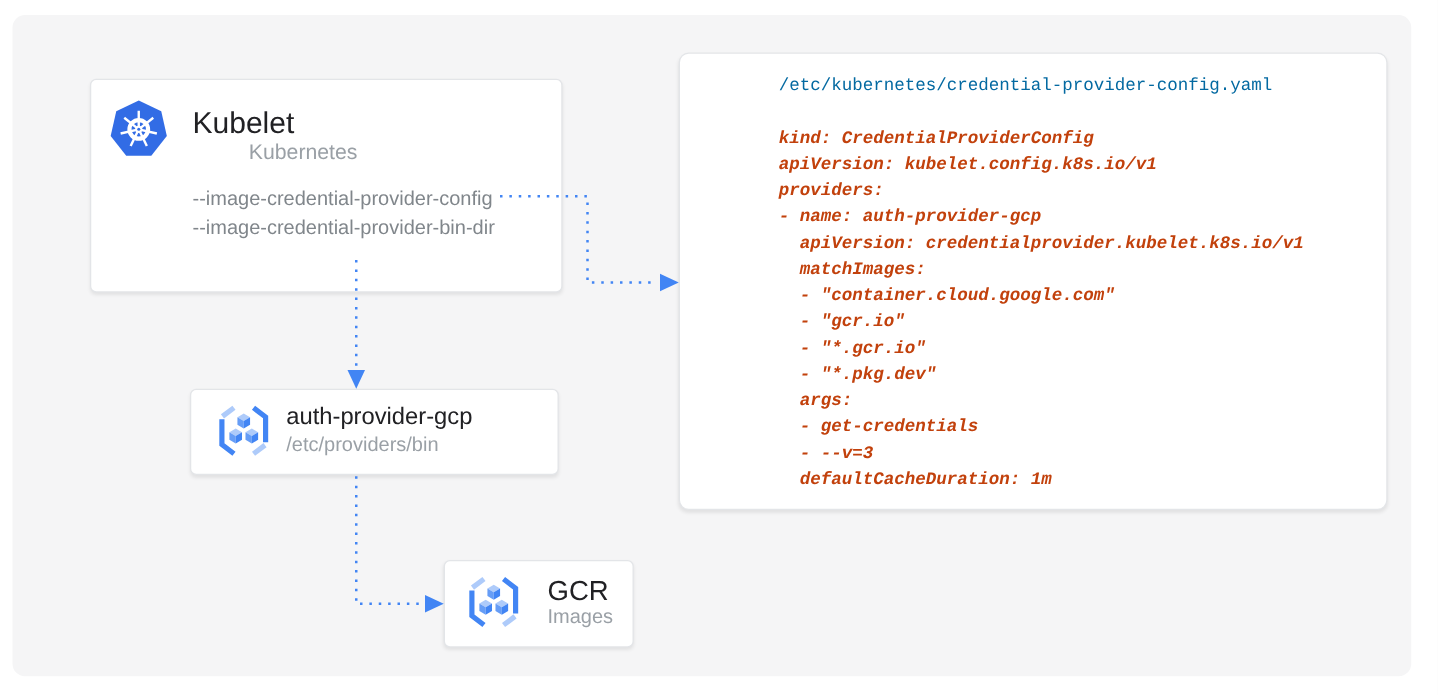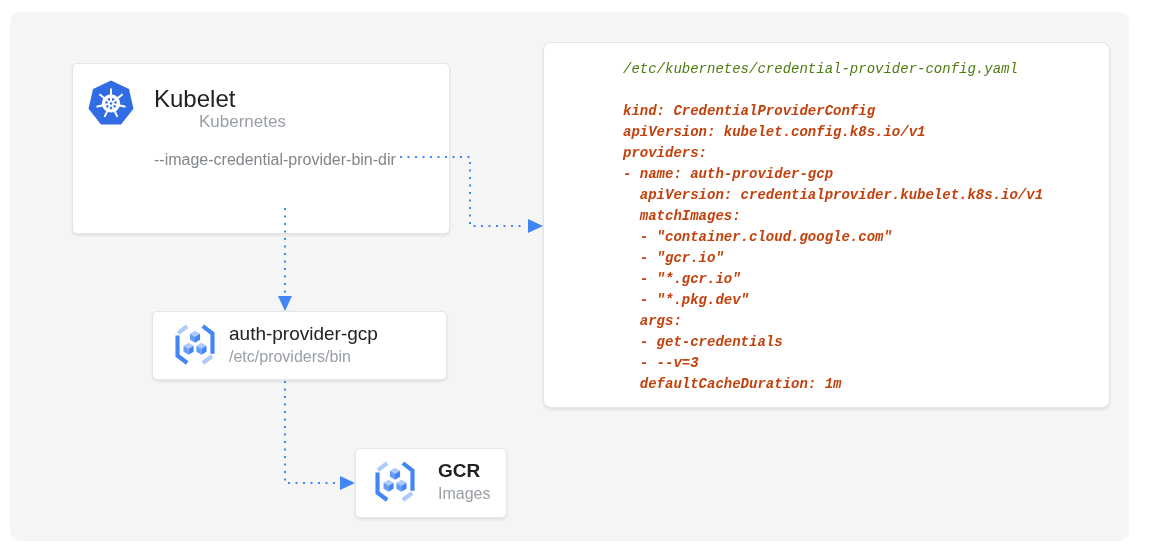--- a/index.html
+++ b/index.html
@@ -40,29 +40,28 @@
   .kubelet-card .title    { left: 81px; top: 21px; font-size: 24px; }
   .kubelet-card .subtitle { left: 81px; top: 48px; font-size: 17px; margin-left: 45px; }
   .flags {
     position: absolute; left: 81px; top: 84px;
     font-size: 16px; line-height: 23px; color: #80868B;
   }
 
   .auth-card .title    { left: 76px; top: 11px; font-size: 19px; }
   .auth-card .subtitle { left: 76px; top: 36px; font-size: 16px; }
 
-  .gcr-card .title    { left: 82px; top: 11px; font-size: 19px; font-weight: bold; }
+  .gcr-card .title    { left: 82px; top: 11px; font-size: 22px; }
   .gcr-card .subtitle { left: 82px; top: 36px; font-size: 16px; }
 
   .code-filename {
     position: absolute; left: 79px; top: 18px;
     font-family: "Liberation Mono", monospace;
-    font-style: italic;
     font-size: 14px;
-    color: #4d7c0f;
+    color: #0369a1;
     white-space: pre;
   }
   .code-block {
     position: absolute; left: 79px; top: 58px;
     margin: 0;
     font-family: "Liberation Mono", monospace;
     font-style: italic;
     font-weight: bold;
     font-size: 14px;
     line-height: 21px;
@@ -98,20 +97,21 @@
             <line x1="50" y1="51" x2="25.8" y2="31.7"></line>
           </g>
         </g>
         <circle cx="50" cy="51" r="6" fill="#ffffff"></circle>
         <circle cx="50" cy="51" r="2.5" fill="#326CE5"></circle>
       </svg>
     </span>
     <div class="title">Kubelet</div>
     <div class="subtitle">Kubernetes</div>
     <div class="flags">
+      <div>--image-credential-provider-config</div>
       <div>--image-credential-provider-bin-dir</div>
     </div>
   </div>
 
   <div class="card auth-card">
     <span class="icon">
       <svg width="46" height="46" viewBox="0 0 100 100">
         <g fill="none" stroke-width="9">
           <path d="M33,7 L13,22" stroke="#AECBFA"></path>
           <path d="M12,27 L12,71 L33,87" stroke="#4285F4"></path>

